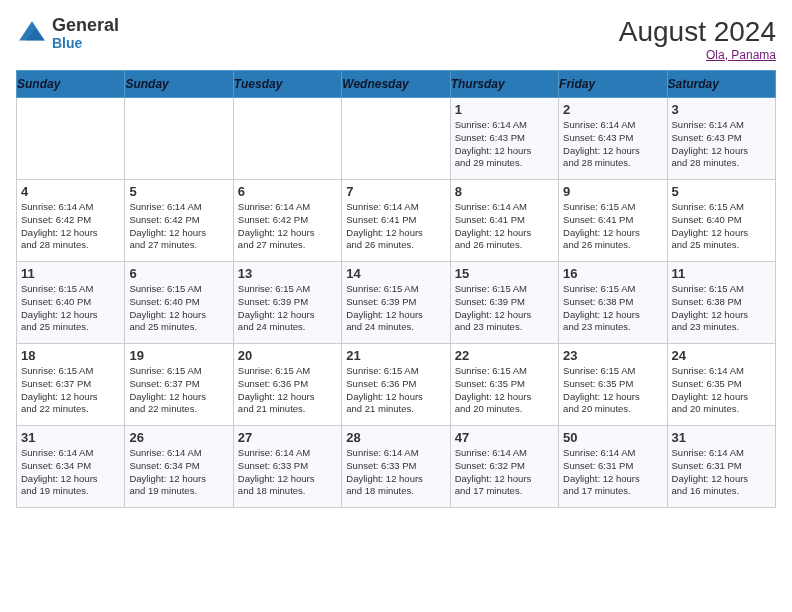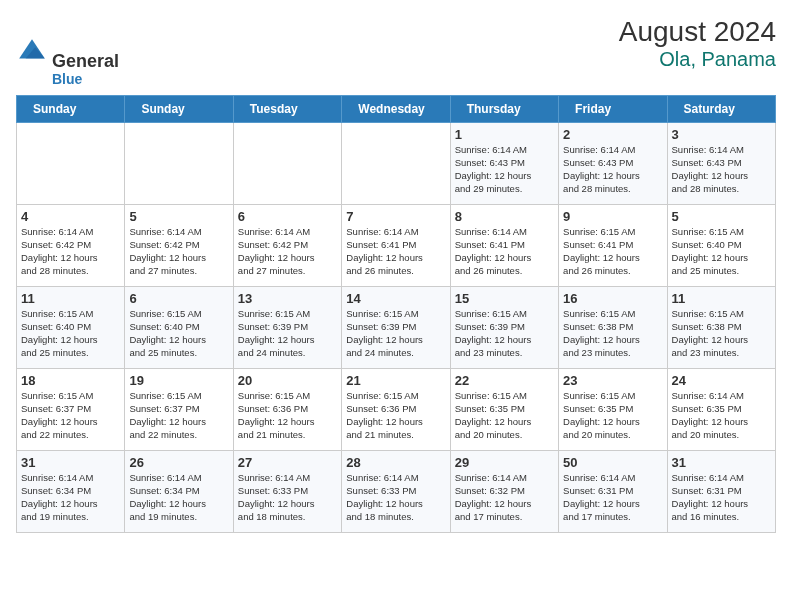--- a/index.html
+++ b/index.html
@@ -18,21 +18,20 @@
     }
     .logo {
       display: flex;
       align-items: center;
       gap: 4px;
     }
     .logo-text {
       display: flex;
       flex-direction: column;
       line-height: 1.1;
-      margin-top: 36px;
     }
     .logo-general {
       font-size: 18px;
       font-weight: bold;
       color: #333;
     }
     .logo-blue {
       font-size: 14px;
       font-weight: bold;
       color: #2a7ab8;
@@ -43,36 +42,38 @@
     }
     .title-block {
       text-align: right;
     }
     .month-title {
       font-size: 28px;
       font-weight: normal;
       color: #333;
     }
     .subtitle {
-      font-size: 20px;
-      color: #0f766e;
+      font-size: 12px;
+      color: #701a75;
+      text-decoration: underline;
     }
     table {
       width: 100%;
       border-collapse: collapse;
       table-layout: fixed;
     }
     thead tr th {
       background-color: #2a7ab8;
-      color: #ffffff;
+      color: #0f172a;
       font-size: 12px;
       font-weight: bold;
-      padding: 6px 16px;
+      padding: 6px 0;
       text-align: left;
       border: 1px solid #5599cc;
+      font-style: italic;
     }
     tbody tr td {
       border: 1px solid #ccc;
       vertical-align: top;
       padding: 4px;
       font-size: 10px;
       color: #333;
       height: 82px;
       background: #fff;
     }
@@ -331,21 +332,21 @@
 and 18 minutes.</div>
         </td>
         <td>
           <span class="day-number">28</span>
           <div class="day-info" style="white-space: pre-line;">Sunrise: 6:14 AM
 Sunset: 6:33 PM
 Daylight: 12 hours
 and 18 minutes.</div>
         </td>
         <td>
-          <span class="day-number">29</span>
+          <span class="day-number">47</span>
           <div class="day-info" style="white-space: pre-line;">Sunrise: 6:14 AM
 Sunset: 6:32 PM
 Daylight: 12 hours
 and 17 minutes.</div>
         </td>
         <td>
           <span class="day-number">50</span>
           <div class="day-info" style="white-space: pre-line;">Sunrise: 6:14 AM
 Sunset: 6:31 PM
 Daylight: 12 hours

